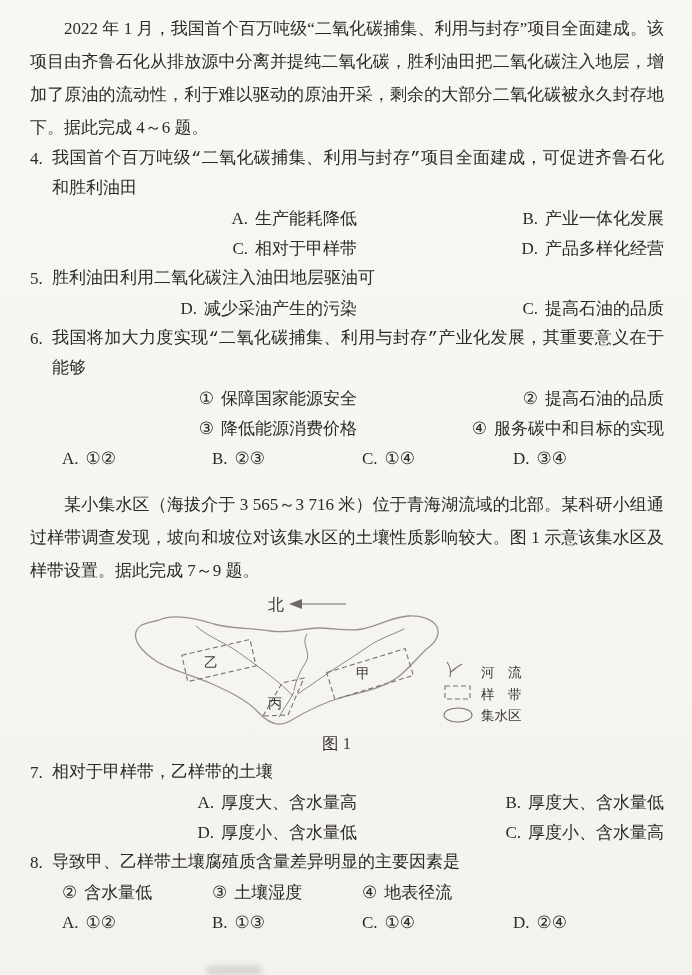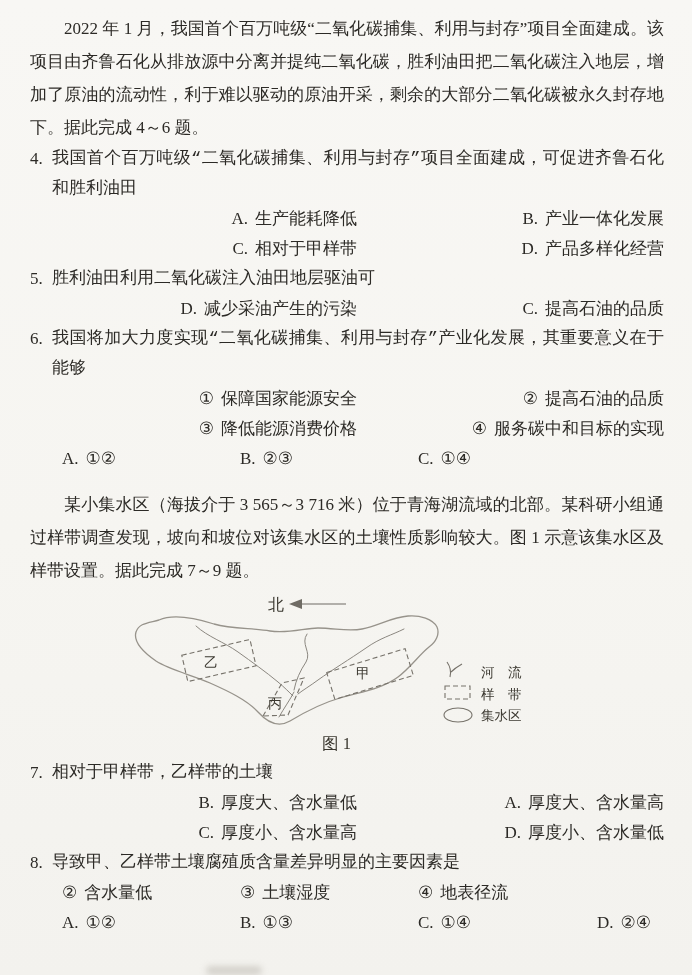--- a/index.html
+++ b/index.html
@@ -11,21 +11,21 @@
     font-family:"Liberation Serif","DejaVu Serif",serif;
     color:#2c2a26;
   }
   .passage{font-size:17px;line-height:33px;text-align:justify;text-indent:2em;margin:0;}
   .passage.second{margin-top:14px;}
   .q{display:flex;font-size:17px;line-height:30px;}
   .qnum{flex:none;width:22px;}
   .qbody{flex:1;min-width:0;}
   .stem{text-align:justify;font-family:Liberation Mono, monospace;}
   .row2{display:grid;grid-template-columns:294px 1fr;padding-left:11px;text-align:right;}
-  .row4{display:grid;grid-template-columns:150px 150px 151px 1fr;padding-left:10px;gap:28px;}
+  .row4{display:grid;grid-template-columns:150px 150px 151px 1fr;padding-left:10px;}
   .opt{white-space:nowrap;}
   .olabel{margin-right:7px;}
   .figure{margin:0 0 0 70px;width:500px;}
   .figcanvas{display:block;}
   svg text{font-family:"Liberation Serif","DejaVu Serif",serif;fill:#3a372f;}
   .map-stroke{fill:none;stroke:#97938b;stroke-width:1.3;stroke-linecap:round;}
   .river-stroke{fill:none;stroke:#8b8780;stroke-width:1;stroke-linecap:round;}
   .dash-stroke{fill:none;stroke:#76726a;stroke-width:1.1;stroke-dasharray:5 3;}
   .legend-stroke{fill:none;stroke:#76726a;stroke-width:1.1;}
   .qgap{margin-top:6px;}
@@ -76,20 +76,21 @@
         <span class="opt"><span class="olabel">②</span><span>提高石油的品质</span></span>
       </div>
       <div class="row2">
         <span class="opt"><span class="olabel">③</span><span>降低能源消费价格</span></span>
         <span class="opt"><span class="olabel">④</span><span>服务碳中和目标的实现</span></span>
       </div>
       <div class="row4">
         <span class="opt"><span class="olabel">A.</span><span>①②</span></span>
         <span class="opt"><span class="olabel">B.</span><span>②③</span></span>
         <span class="opt"><span class="olabel">C.</span><span>①④</span></span>
+        <span class="opt"><span class="olabel">D.</span><span>③④</span></span>
       </div>
     </div>
   </div>
 
   <p class="passage second">某小集水区（海拔介于 3 565～3 716 米）位于青海湖流域的北部。某科研小组通过样带调查发现，坡向和坡位对该集水区的土壤性质影响较大。图 1 示意该集水区及样带设置。据此完成 7～9 题。</p>
 
   <div class="figure">
     <svg class="figcanvas" width="500" height="165" viewBox="100 610 500 165">
 
       <text x="268" y="633" font-size="16">北</text>
@@ -141,26 +142,26 @@
 
       <text x="322" y="772" font-size="16.5">图 1</text>
     </svg>
   </div>
 
   <div class="q qgap">
     <span class="qnum">7.</span>
     <div class="qbody">
       <div class="stem">相对于甲样带，乙样带的土壤</div>
       <div class="row2">
+        <span class="opt"><span class="olabel">A.</span><span>厚度大、含水量高</span></span>
         <span class="opt"><span class="olabel">B.</span><span>厚度大、含水量低</span></span>
-        <span class="opt"><span class="olabel">A.</span><span>厚度大、含水量高</span></span>
       </div>
       <div class="row2">
+        <span class="opt"><span class="olabel">D.</span><span>厚度小、含水量低</span></span>
         <span class="opt"><span class="olabel">C.</span><span>厚度小、含水量高</span></span>
-        <span class="opt"><span class="olabel">D.</span><span>厚度小、含水量低</span></span>
       </div>
     </div>
   </div>
 
   <div class="q">
     <span class="qnum">8.</span>
     <div class="qbody">
       <div class="stem">导致甲、乙样带土壤腐殖质含量差异明显的主要因素是</div>
       <div class="row4">
         <span class="opt"><span class="olabel">②</span><span>含水量低</span></span>

